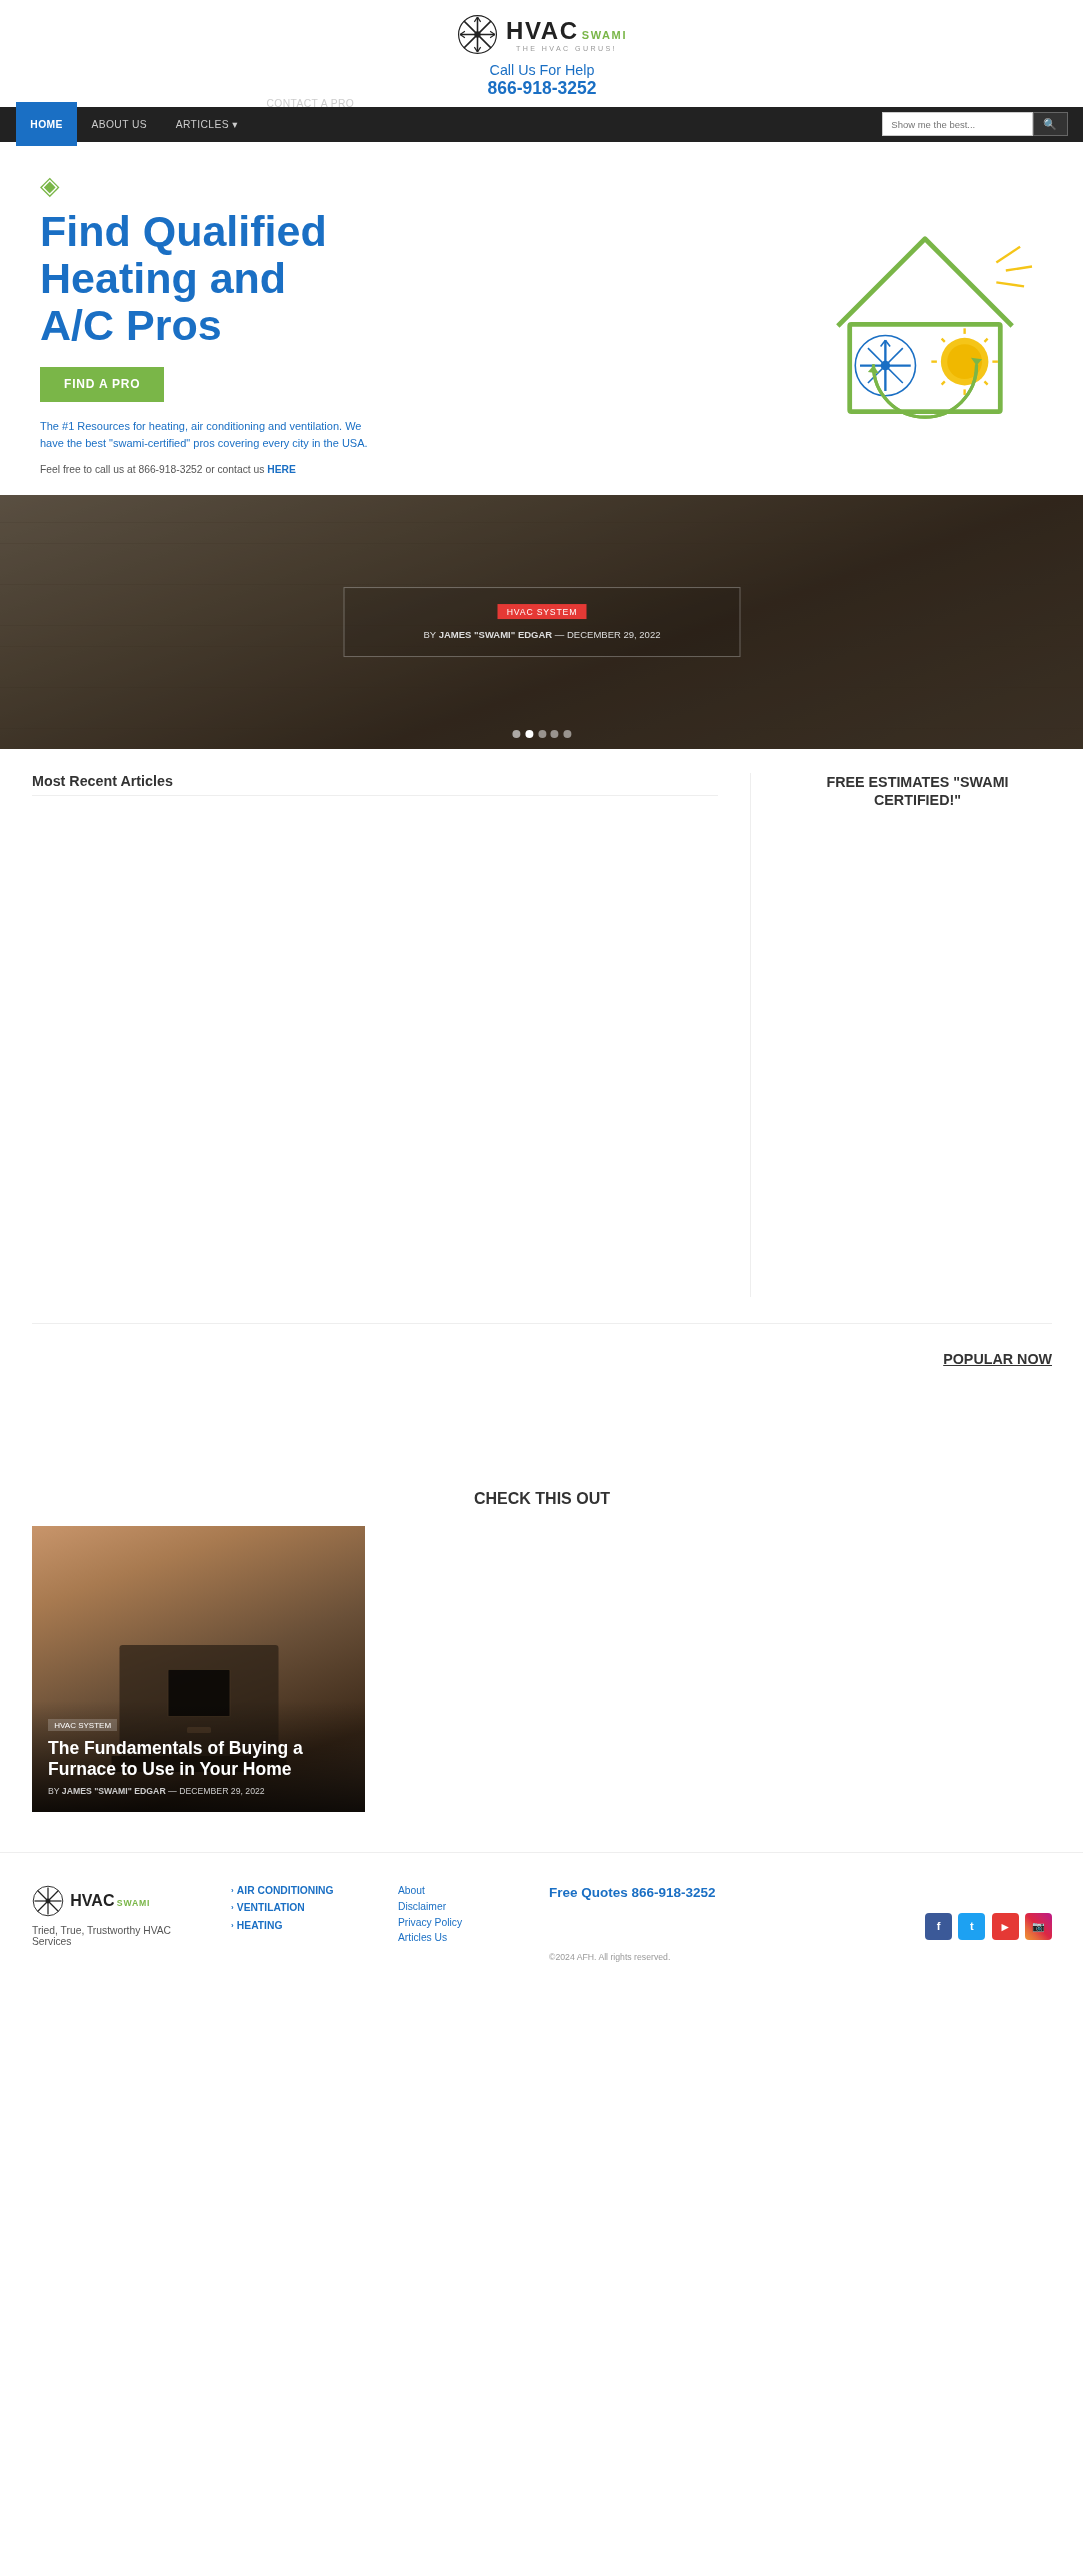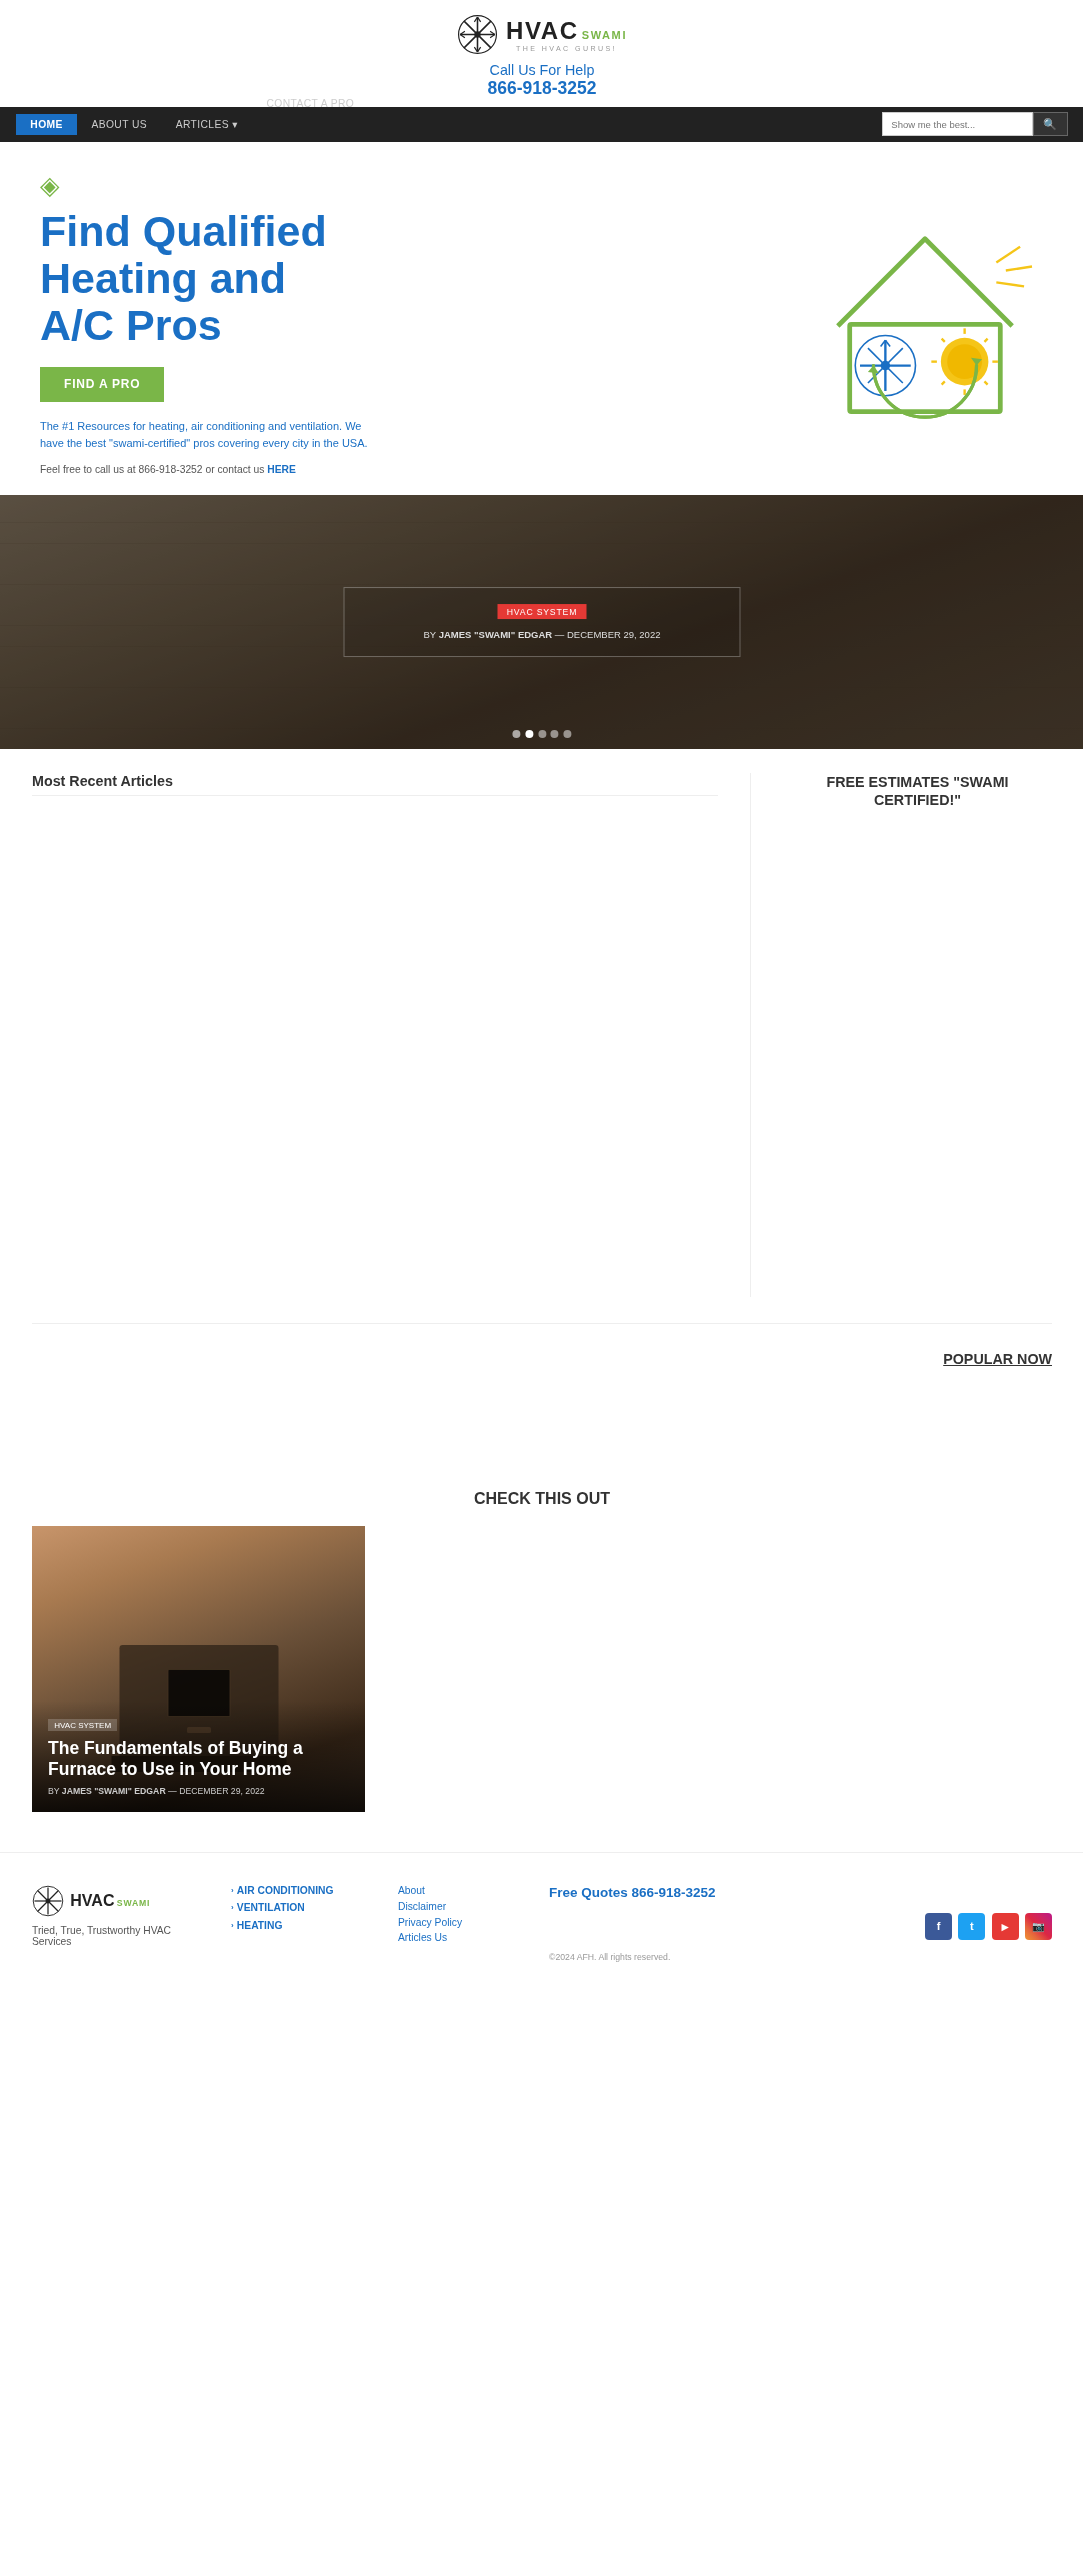--- a/index.html
+++ b/index.html
@@ -38,21 +38,21 @@
     </div>
   </div>
   <div style="margin-top:6.3px;">
     <span style="color:#1a6fc4; font-size:14.3px; font-weight:400; display:block;">Call Us For Help</span>
     <span style="color:#1a6fc4; font-size:17.5px; font-weight:700; display:block; cursor:pointer;">866-918-3252</span>
   </div>
 </div>
 
 <nav style="background:#222; display:flex; align-items:center; padding:0 16px; height:35px; justify-content:space-between;">
   <div style="display:flex; align-items:center;">
-    <div style="color:#fff; font-size:10.3px; padding:0 14.3px; height:21px; display:flex; align-items:center; background:#1a6fc4; font-weight:700; letter-spacing:0.4px; cursor:pointer; text-transform:uppercase;">
+    <div style="color:#fff; font-size:10.3px; padding:0 14.3px; height:44px; display:flex; align-items:center; background:#1a6fc4; font-weight:700; letter-spacing:0.4px; cursor:pointer; text-transform:uppercase;">
       <span>HOME</span>
     </div>
     <div style="color:#ccc; font-size:10.3px; padding:0 14.3px; height:35px; display:flex; align-items:center; font-weight:400; letter-spacing:0.4px; cursor:pointer; text-transform:uppercase;">
       <span>ABOUT US</span>
     </div>
     <div style="color:#ccc; font-size:10.3px; padding:0 14.3px; height:53px; display:flex; align-items:center; font-weight:400; letter-spacing:0.4px; cursor:pointer; text-transform:uppercase;">
       <span>ARTICLES ▾</span>
     </div>
     <div style="color:#ccc; font-size:10.3px; padding:0 14.3px; height:52px; display:flex; align-items:flex-start; font-weight:400; letter-spacing:0.4px; cursor:pointer; text-transform:uppercase;">
       <span>CONTACT A PRO</span>

